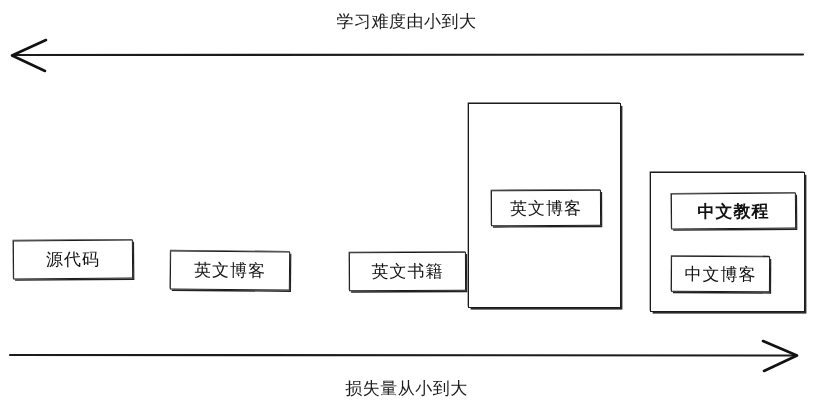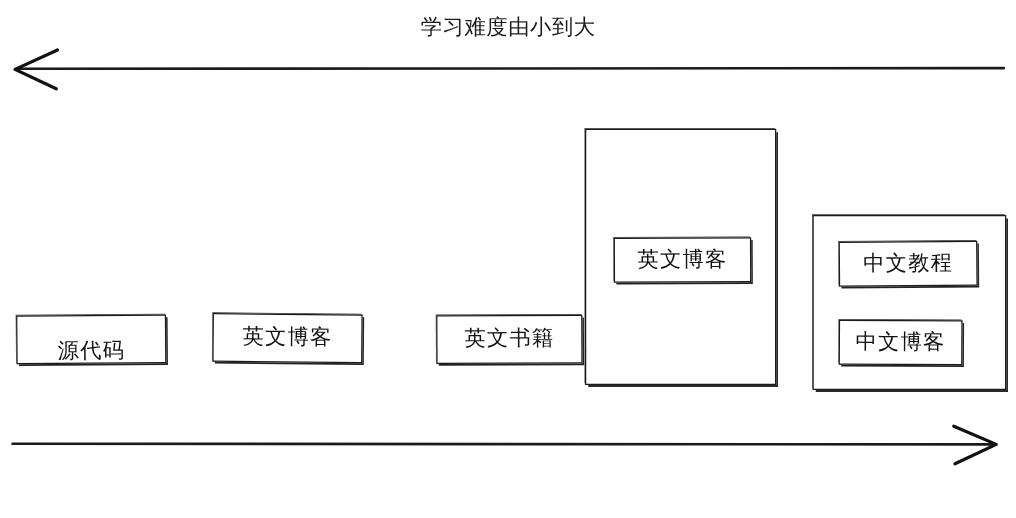--- a/index.html
+++ b/index.html
@@ -94,22 +94,23 @@
   <svg class="arrow-svg" id="top-arrow-svg" width="813" height="50">
     <line x1="14" y1="25" x2="803" y2="24.5" stroke="#1b1b1b" stroke-width="2.1" stroke-linecap="round"></line>
     <path d="M 46 10 L 12 25.5 L 45 41" fill="none" stroke="#111" stroke-width="2.6" stroke-linecap="round" stroke-linejoin="round"></path>
   </svg>
 
   <svg class="arrow-svg" id="bottom-arrow-svg" width="813" height="50">
     <line x1="10" y1="23" x2="795" y2="23.5" stroke="#1b1b1b" stroke-width="2.1" stroke-linecap="round"></line>
     <path d="M 763 9 L 797 23.5 L 764 39" fill="none" stroke="#111" stroke-width="2.6" stroke-linecap="round" stroke-linejoin="round"></path>
   </svg>
 
+  <div class="axis-label" id="bottom-axis-label">损失量从小到大</div>
 
-  <div class="sketch-box tilt-a" style="left:13px; top:252px; width:120px; height:39px;align-items:flex-end;">
+  <div class="sketch-box tilt-a" style="left:13px; top:240px; width:120px; height:39px;">
     <span class="box-label">源代码</span>
   </div>
 
   <div class="sketch-box tilt-b" style="left:170px; top:251px; width:120px; height:39px;">
     <span class="box-label">英文博客</span>
   </div>
 
   <div class="sketch-box tilt-c" style="left:329px; top:252px; width:117px; height:39px;margin-left:20px;">
     <span class="box-label">英文书籍</span>
   </div>
@@ -118,21 +119,21 @@
 
 
     <div class="sketch-box tilt-c" style="left:22px; top:86px; width:110px; height:36px;">
       <span class="box-label">英文博客</span>
     </div>
 
   </div>
 
   <div class="sketch-group" style="left:650px; top:172px; width:155px; height:140px;">
 
-    <div class="sketch-box tilt-a" style="left:20px; top:20px; width:111px; height:36px;">
+    <div class="sketch-box tilt-a" style="left:20px; top:20px; width:125px; height:36px;font-weight:bold;">
       <span class="box-label">中文教程</span>
     </div>
 
     <div class="sketch-box tilt-d" style="left:20px; top:83px; width:99px; height:36px;">
       <span class="box-label">中文博客</span>
     </div>
   </div>
 
 </div>
 

